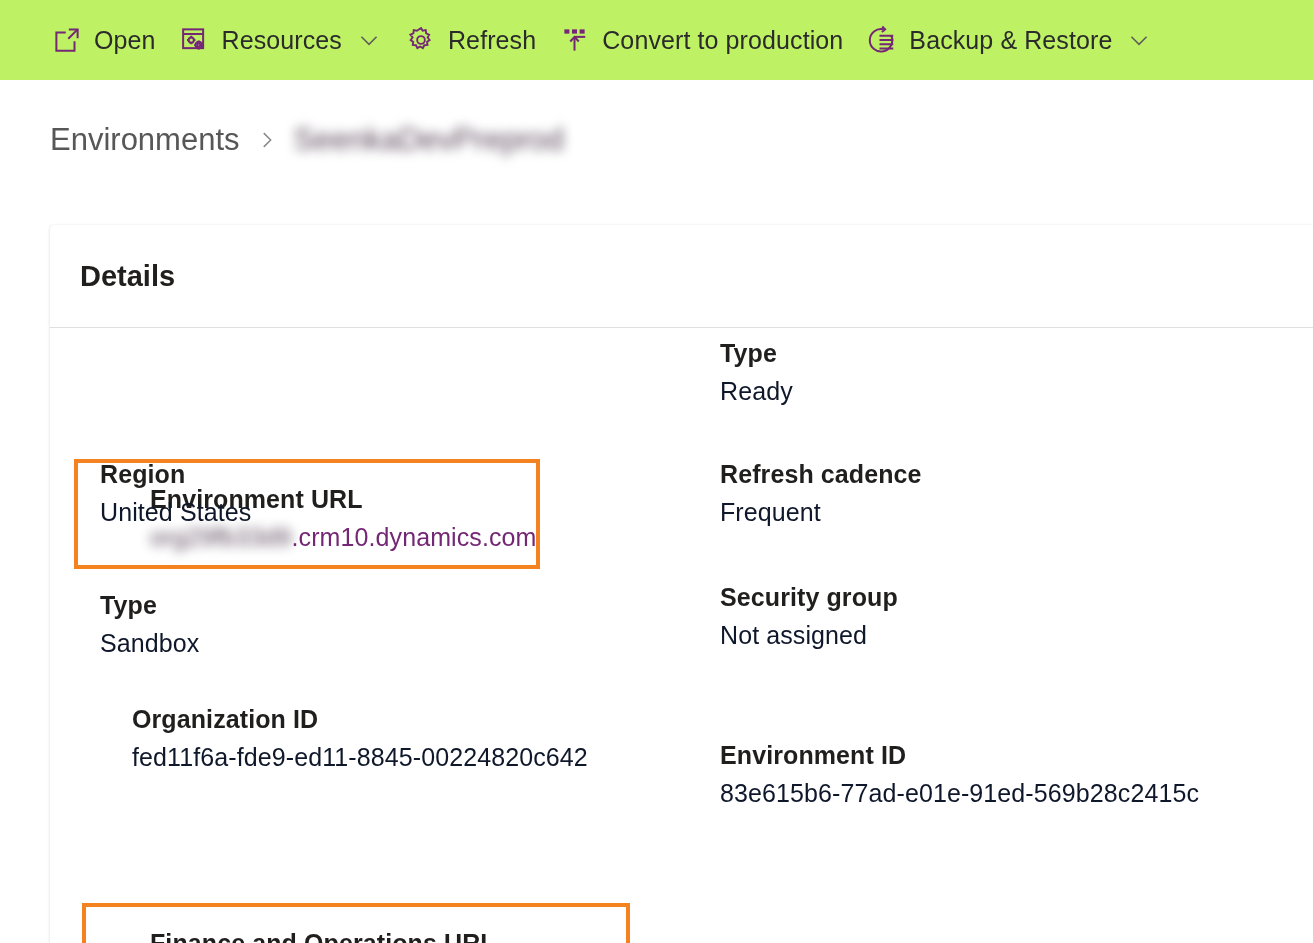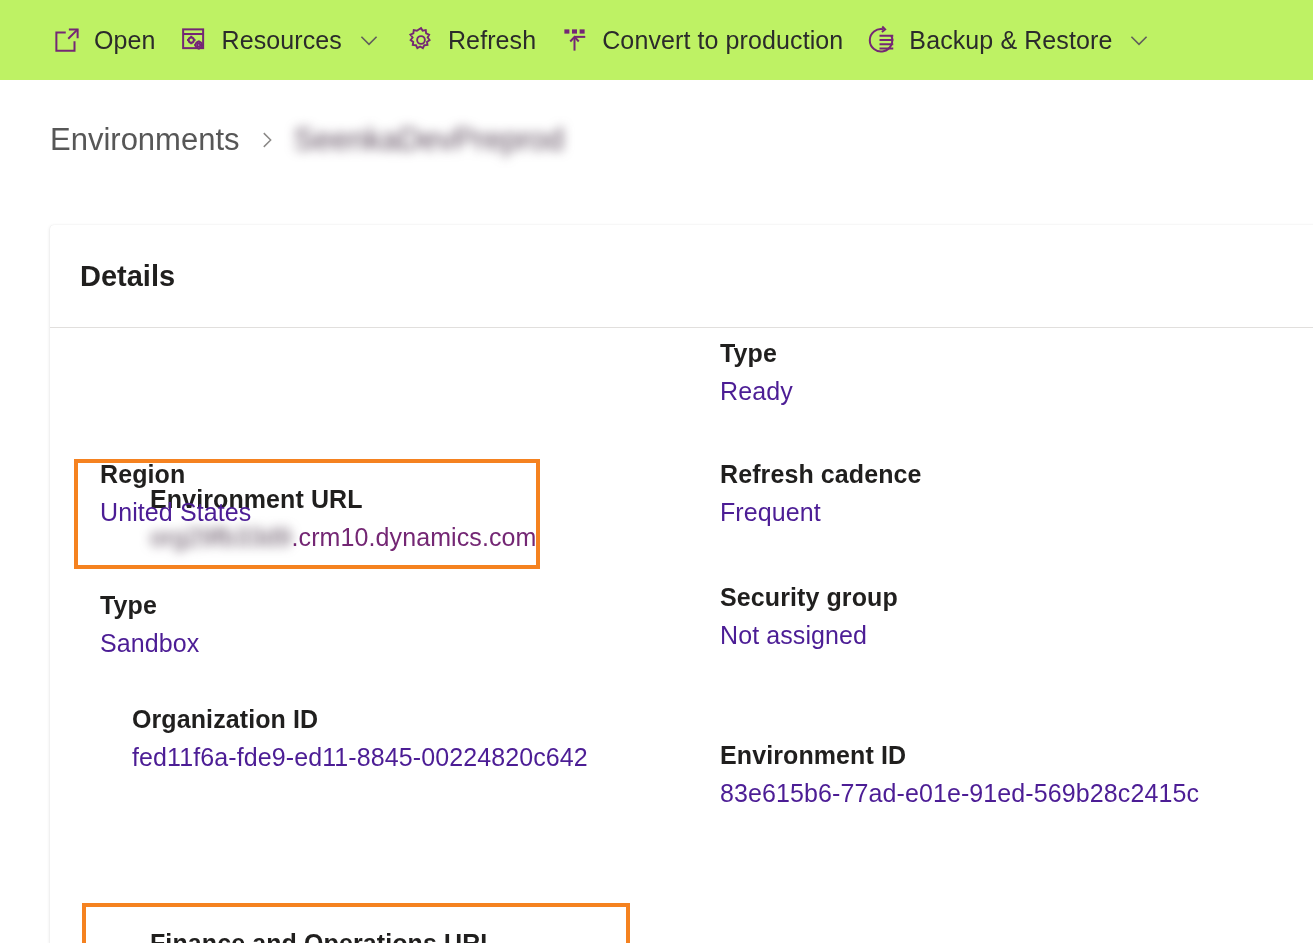--- a/index.html
+++ b/index.html
@@ -124,21 +124,21 @@
   .field-label {
     font-size: 25px;
     font-weight: 700;
     color: #201f1e;
     line-height: 38px;
     letter-spacing: .1px;
   }
   .field-value {
     font-size: 25px;
     font-weight: 400;
-    color: #4c1d95;
+    color: #0f172a;
     line-height: 38px;
     letter-spacing: .1px;
   }
   .field-value.link { color: #742774; cursor: pointer; }
   .blur {
     filter: blur(5.5px);
     user-select: none;
     color: #5c4a5c;
   }
 

